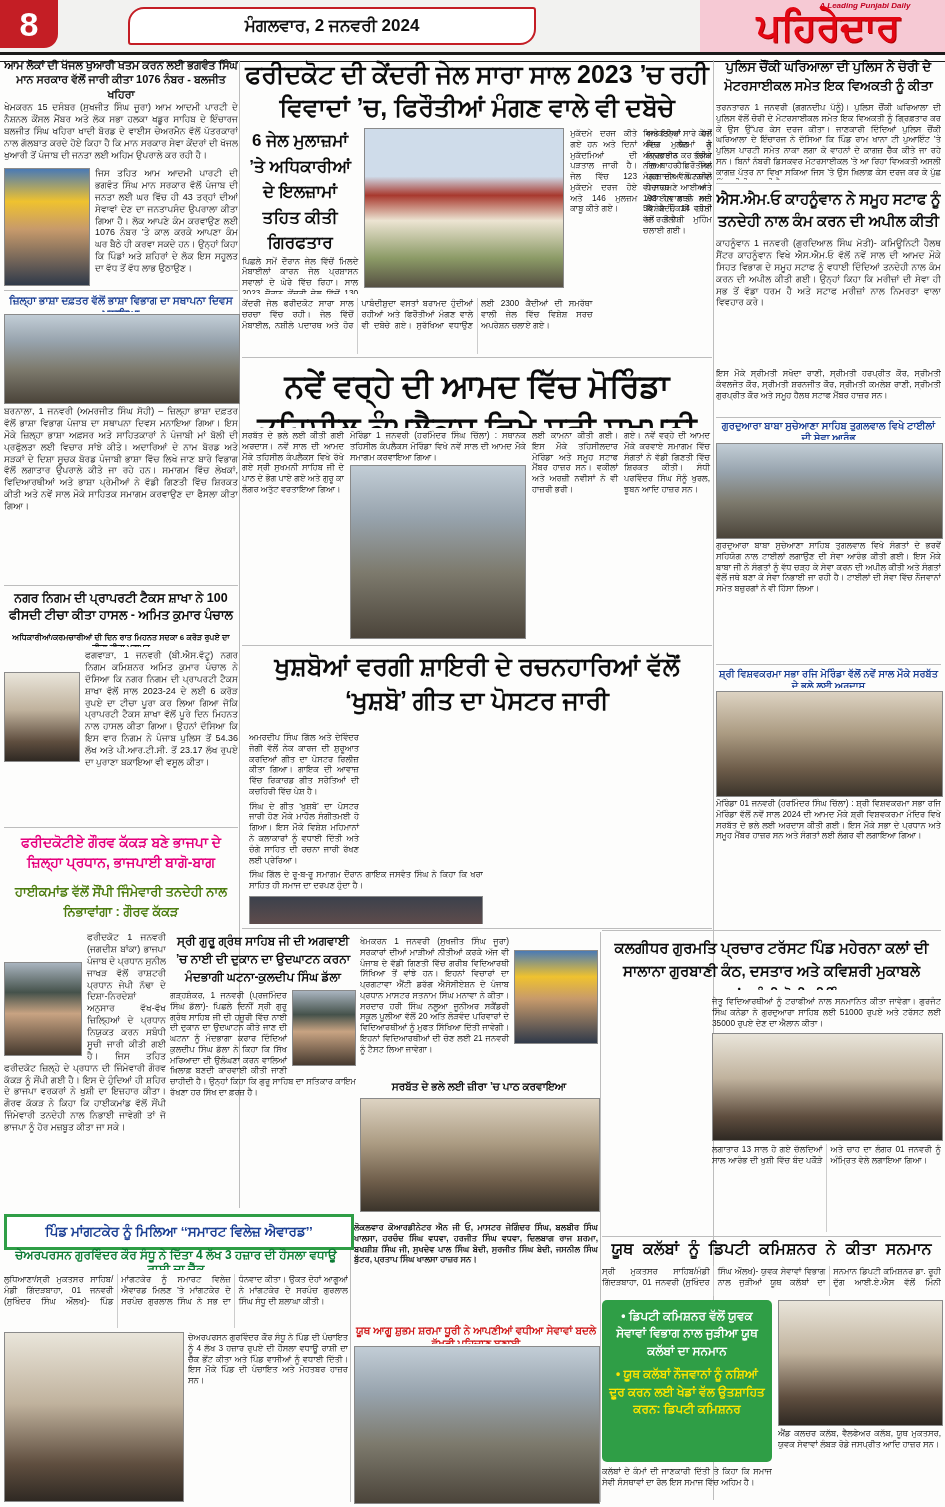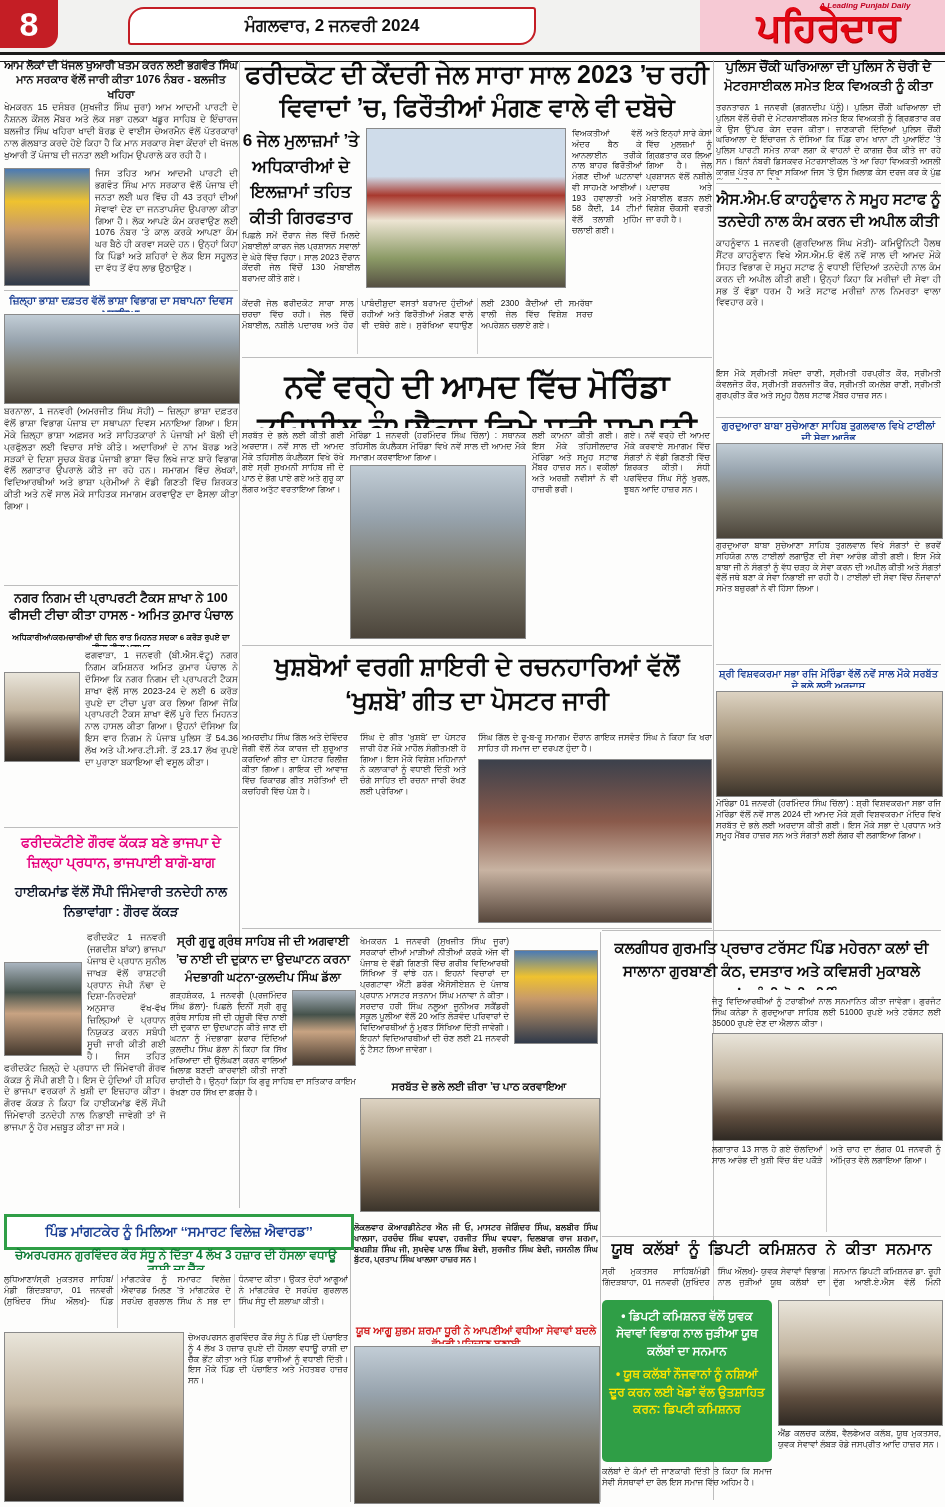--- a/index.html
+++ b/index.html
@@ -19,21 +19,21 @@
   #tagline{left:790px;top:1px;width:150px;height:12px;color:#c00020;font-size:8px;font-style:italic;
            text-align:center;font-weight:bold;}
   #rule{left:0;top:52px;width:945px;height:6px;border-top:3px solid #1a1a1a;border-bottom:1px solid #1a1a1a;}
   
   .body-txt{font-size:9px;line-height:1.32;text-align:justify;}
   .body-sm{font-size:8.3px;line-height:1.3;text-align:justify;}
   .hl{font-weight:bold;text-align:center;}
   .hl-black{color:#0c0c0c;}
   .hl-blue{color:#1b3f94;}
   .hl-pink{color:#e5007d;}
-  .hl-magenta{color:#0f172a;}
+  .hl-magenta{color:#4d7c0f;}
   .hl-green{color:#0b7a33;}
   .hl-red{color:#d01818;}
   .cols2{column-count:2;column-gap:8px;column-rule:1px solid #ccc;}
   .cols3{column-count:3;column-gap:8px;column-rule:1px solid #ccc;}
   .cols4{column-count:4;column-gap:8px;column-rule:1px solid #ccc;}
   
   .ph{border:1px solid #8a8a8a;background:#9aa;}
   .ph-crowd{background:linear-gradient(180deg,#c2cdd6 0%,#97a3ad 30%,#7d7a6d 62%,#4b443a 100%);}
   .ph-building{background:linear-gradient(180deg,#cfdcea 0%,#cfdcea 30%,#a8392e 42%,#ece4d2 58%,#8b9a66 82%,#565043 100%);}
   .ph-portrait-y{background:linear-gradient(180deg,#4a7ab5 0%,#efc22f 28%,#c79a6b 52%,#303a4a 100%);}
@@ -103,38 +103,39 @@
     <div class="body-txt">ਫਰੀਦਕੋਟ 1 ਜਨਵਰੀ (ਜਗਦੀਸ਼ ਬਾਂਕਾ) ਭਾਜਪਾ ਪੰਜਾਬ ਦੇ ਪ੍ਰਧਾਨ ਸੁਨੀਲ ਜਾਖੜ ਵੱਲੋਂ ਰਾਸ਼ਟਰੀ ਪ੍ਰਧਾਨ ਜੇਪੀ ਨੱਢਾ ਦੇ ਦਿਸ਼ਾ-ਨਿਰਦੇਸ਼ਾਂ ਅਨੁਸਾਰ ਵੱਖ-ਵੱਖ ਜ਼ਿਲ੍ਹਿਆਂ ਦੇ ਪ੍ਰਧਾਨ ਨਿਯੁਕਤ ਕਰਨ ਸਬੰਧੀ ਸੂਚੀ ਜਾਰੀ ਕੀਤੀ ਗਈ ਹੈ। ਜਿਸ ਤਹਿਤ ਫਰੀਦਕੋਟ ਜ਼ਿਲ੍ਹੇ ਦੇ ਪ੍ਰਧਾਨ ਦੀ ਜਿੰਮੇਵਾਰੀ ਗੌਰਵ ਕੱਕੜ ਨੂੰ ਸੌਂਪੀ ਗਈ ਹੈ। ਇਸ ਦੇ ਹੁੰਦਿਆਂ ਹੀ ਸ਼ਹਿਰ ਦੇ ਭਾਜਪਾ ਵਰਕਰਾਂ ਨੇ ਖੁਸ਼ੀ ਦਾ ਇਜ਼ਹਾਰ ਕੀਤਾ। ਗੌਰਵ ਕੱਕੜ ਨੇ ਕਿਹਾ ਕਿ ਹਾਈਕਮਾਂਡ ਵੱਲੋਂ ਸੌਂਪੀ ਜਿੰਮੇਵਾਰੀ ਤਨਦੇਹੀ ਨਾਲ ਨਿਭਾਈ ਜਾਵੇਗੀ ਤਾਂ ਜੋ ਭਾਜਪਾ ਨੂੰ ਹੋਰ ਮਜ਼ਬੂਤ ਕੀਤਾ ਜਾ ਸਕੇ।</div>
   </div>
 
   <div class="abs hl hl-black" style="left:242px;top:58px;width:470px;height:64px;font-size:25px;line-height:1.3;">ਫਰੀਦਕੋਟ ਦੀ ਕੇਂਦਰੀ ਜੇਲ ਸਾਰਾ ਸਾਲ 2023 ’ਚ ਰਹੀ ਵਿਵਾਦਾਂ ’ਚ, ਫਿਰੌਤੀਆਂ ਮੰਗਣ ਵਾਲੇ ਵੀ ਦਬੋਚੇ</div>
   <div class="abs" style="left:242px;top:128px;width:470px;height:166px;display:flex;gap:6px;">
     <div style="width:118px;">
       <div class="hl hl-black" style="font-size:17px;line-height:1.5;">6 ਜੇਲ ਮੁਲਾਜ਼ਮਾਂ ’ਤੇ ਅਧਿਕਾਰੀਆਂ ਦੇ ਇਲਜ਼ਾਮਾਂ ਤਹਿਤ ਕੀਤੀ ਗਿਰਫਤਾਰ</div>
       <div class="body-sm" style="margin-top:0;">ਪਿਛਲੇ ਸਮੇਂ ਦੌਰਾਨ ਜੇਲ ਵਿੱਚੋਂ ਮਿਲਦੇ ਮੋਬਾਈਲਾਂ ਕਾਰਨ ਜੇਲ ਪ੍ਰਸ਼ਾਸਨ ਸਵਾਲਾਂ ਦੇ ਘੇਰੇ ਵਿੱਚ ਰਿਹਾ। ਸਾਲ 2023 ਦੌਰਾਨ ਕੇਂਦਰੀ ਜੇਲ ਵਿੱਚੋਂ 130 ਮੋਬਾਈਲ ਬਰਾਮਦ ਕੀਤੇ ਗਏ।</div>
     </div>
     <div class="ph ph-building" style="width:198px;height:158px;flex:none;"></div>
+    <div class="body-sm" style="width:68px;">ਮੁਕੱਦਮੇ ਦਰਜ ਕੀਤੇ ਗਏ ਹਨ ਅਤੇ ਦਿਨਾਂ ਮੁਕੱਦਮਿਆਂ ਦੀ ਪੜਤਾਲ ਜਾਰੀ ਹੈ। ਜੇਲ ਵਿੱਚ 123 ਮੁਕੱਦਮੇ ਦਰਜ ਹੋਏ ਅਤੇ 146 ਮੁਲਜ਼ਮ ਕਾਬੂ ਕੀਤੇ ਗਏ।</div>
     <div class="body-sm" style="width:70px;">ਵਿਅਕਤੀਆਂ ਵੱਲੋਂ ਅੰਦਰ ਬੈਠ ਕੇ ਆਨਲਾਈਨ ਤਰੀਕੇ ਨਾਲ ਬਾਹਰ ਫਿਰੌਤੀਆਂ ਮੰਗਣ ਦੀਆਂ ਘਟਨਾਵਾਂ ਵੀ ਸਾਹਮਣੇ ਆਈਆਂ। 193 ਹਵਾਲਾਤੀ ਅਤੇ 58 ਕੈਦੀ, 14 ਟੀਮਾਂ ਵੱਲੋਂ ਤਲਾਸ਼ੀ ਮੁਹਿੰਮ ਚਲਾਈ ਗਈ।</div>
   </div>
   <div class="abs body-sm cols4" style="left:242px;top:298px;width:470px;height:56px;">ਕੇਂਦਰੀ ਜੇਲ ਫਰੀਦਕੋਟ ਸਾਰਾ ਸਾਲ ਚਰਚਾ ਵਿੱਚ ਰਹੀ। ਜੇਲ ਵਿੱਚੋਂ ਮੋਬਾਈਲ, ਨਸ਼ੀਲੇ ਪਦਾਰਥ ਅਤੇ ਹੋਰ ਪਾਬੰਦੀਸ਼ੁਦਾ ਵਸਤਾਂ ਬਰਾਮਦ ਹੁੰਦੀਆਂ ਰਹੀਆਂ ਅਤੇ ਫਿਰੌਤੀਆਂ ਮੰਗਣ ਵਾਲੇ ਵੀ ਦਬੋਚੇ ਗਏ। ਸੁਰੱਖਿਆ ਵਧਾਉਣ ਲਈ 2300 ਕੈਦੀਆਂ ਦੀ ਸਮਰੱਥਾ ਵਾਲੀ ਜੇਲ ਵਿੱਚ ਵਿਸ਼ੇਸ਼ ਸਰਚ ਅਪਰੇਸ਼ਨ ਚਲਾਏ ਗਏ।</div>
   <div class="abs body-sm" style="left:646px;top:128px;width:66px;height:166px;">ਅਤੇ ਇਨ੍ਹਾਂ ਸਾਰੇ ਕੇਸਾਂ ਵਿੱਚ ਮੁਲਜ਼ਮਾਂ ਨੂੰ ਗ੍ਰਿਫ਼ਤਾਰ ਕਰ ਲਿਆ ਗਿਆ ਹੈ। ਜੇਲ ਪ੍ਰਸ਼ਾਸਨ ਵੱਲੋਂ ਨਸ਼ੀਲੇ ਪਦਾਰਥ ਅਤੇ ਮੋਬਾਈਲ ਫੜਨ ਲਈ ਵਿਸ਼ੇਸ਼ ਚੌਕਸੀ ਵਰਤੀ ਜਾ ਰਹੀ ਹੈ।</div>
 
   <div class="abs hl hl-black" style="left:242px;top:366px;width:470px;height:62px;font-size:32px;line-height:1.3;">ਨਵੇਂ ਵਰ੍ਹੇ ਦੀ ਆਮਦ ਵਿੱਚ ਮੋਰਿੰਡਾ ਤਹਿਸੀਲ ਕੰਪਲੈਕਸ ਵਿਖੇ ਸ੍ਰੀ ਸੁਖਮਨੀ ਸਾਹਿਬ ਜੀ ਦੇ ਪਾਠ ਦੇ ਭੋਗ ਪਾਏ ਗਏ</div>
   <div class="abs" style="left:242px;top:430px;width:470px;height:212px;display:flex;gap:6px;">
     <div class="body-sm" style="width:102px;">ਸਰਬੱਤ ਦੇ ਭਲੇ ਲਈ ਕੀਤੀ ਗਈ ਅਰਦਾਸ। ਨਵੇਂ ਸਾਲ ਦੀ ਆਮਦ ਮੌਕੇ ਤਹਿਸੀਲ ਕੰਪਲੈਕਸ ਵਿਖੇ ਰੱਖੇ ਗਏ ਸ੍ਰੀ ਸੁਖਮਨੀ ਸਾਹਿਬ ਜੀ ਦੇ ਪਾਠ ਦੇ ਭੋਗ ਪਾਏ ਗਏ ਅਤੇ ਗੁਰੂ ਕਾ ਲੰਗਰ ਅਤੁੱਟ ਵਰਤਾਇਆ ਗਿਆ।</div>
     <div style="width:176px;flex:none;">
       <div class="body-sm" style="height:32px;overflow:hidden;">ਮੋਰਿੰਡਾ 1 ਜਨਵਰੀ (ਹਰਮਿੰਦਰ ਸਿੰਘ ਚਿੱਲਾ) : ਸਥਾਨਕ ਤਹਿਸੀਲ ਕੰਪਲੈਕਸ ਮੋਰਿੰਡਾ ਵਿਖੇ ਨਵੇਂ ਸਾਲ ਦੀ ਆਮਦ ਮੌਕੇ ਸਮਾਗਮ ਕਰਵਾਇਆ ਗਿਆ।</div>
       <div class="ph ph-crowd" style="width:174px;height:172px;margin-top:3px;"></div>
     </div>
     <div class="body-sm" style="width:86px;">ਲਈ ਕਾਮਨਾ ਕੀਤੀ ਗਈ। ਇਸ ਮੌਕੇ ਤਹਿਸੀਲਦਾਰ ਮੋਰਿੰਡਾ ਅਤੇ ਸਮੂਹ ਸਟਾਫ ਮੈਂਬਰ ਹਾਜ਼ਰ ਸਨ। ਵਕੀਲਾਂ ਅਤੇ ਅਰਜ਼ੀ ਨਵੀਸਾਂ ਨੇ ਵੀ ਹਾਜ਼ਰੀ ਭਰੀ।</div>
     <div class="body-sm" style="width:86px;">ਗਏ। ਨਵੇਂ ਵਰ੍ਹੇ ਦੀ ਆਮਦ ਮੌਕੇ ਕਰਵਾਏ ਸਮਾਗਮ ਵਿੱਚ ਸੰਗਤਾਂ ਨੇ ਵੱਡੀ ਗਿਣਤੀ ਵਿੱਚ ਸ਼ਿਰਕਤ ਕੀਤੀ। ਸੰਧੀ ਪਰਵਿੰਦਰ ਸਿੰਘ ਸੋਨੂੰ ਖੁਰਲ, ਝੂਬਨ ਆਦਿ ਹਾਜ਼ਰ ਸਨ।</div>
   </div>
 
   <div class="abs hl hl-black" style="left:242px;top:650px;width:470px;height:76px;font-size:25px;line-height:1.35;">ਖੁਸ਼ਬੋਆਂ ਵਰਗੀ ਸ਼ਾਇਰੀ ਦੇ ਰਚਨਹਾਰਿਆਂ ਵੱਲੋਂ ‘ਖੁਸ਼ਬੋ’ ਗੀਤ ਦਾ ਪੋਸਟਰ ਜਾਰੀ</div>
-  <div class="abs" style="left:242px;top:732px;width:470px;height:192px;display:flex;gap:12px;">
+  <div class="abs" style="left:249px;top:732px;width:470px;height:192px;display:flex;gap:4px;flex-direction:column;">
     <div class="body-sm" style="width:110px;">ਅਮਰਦੀਪ ਸਿੰਘ ਗਿੱਲ ਅਤੇ ਦੇਵਿੰਦਰ ਜੋਗੀ ਵੱਲੋਂ ਨੇਕ ਕਾਰਜ ਦੀ ਸ਼ੁਰੂਆਤ ਕਰਦਿਆਂ ਗੀਤ ਦਾ ਪੋਸਟਰ ਰਿਲੀਜ਼ ਕੀਤਾ ਗਿਆ। ਗਾਇਕ ਦੀ ਆਵਾਜ਼ ਵਿੱਚ ਰਿਕਾਰਡ ਗੀਤ ਸਰੋਤਿਆਂ ਦੀ ਕਚਹਿਰੀ ਵਿੱਚ ਪੇਸ਼ ਹੈ।</div>
     <div class="body-sm" style="width:110px;">ਸਿੰਘ ਦੇ ਗੀਤ ‘ਖੁਸ਼ਬੋ’ ਦਾ ਪੋਸਟਰ ਜਾਰੀ ਹੋਣ ਮੌਕੇ ਮਾਹੌਲ ਸੰਗੀਤਮਈ ਹੋ ਗਿਆ। ਇਸ ਮੌਕੇ ਵਿਸ਼ੇਸ਼ ਮਹਿਮਾਨਾਂ ਨੇ ਕਲਾਕਾਰਾਂ ਨੂੰ ਵਧਾਈ ਦਿੱਤੀ ਅਤੇ ਚੰਗੇ ਸਾਹਿਤ ਦੀ ਰਚਨਾ ਜਾਰੀ ਰੱਖਣ ਲਈ ਪ੍ਰੇਰਿਆ।</div>
     <div style="width:234px;flex:none;">
       <div class="body-sm" style="height:24px;overflow:hidden;">ਸਿੰਘ ਗਿੱਲ ਦੇ ਰੂ-ਬ-ਰੂ ਸਮਾਗਮ ਦੌਰਾਨ ਗਾਇਕ ਜਸਵੰਤ ਸਿੰਘ ਨੇ ਕਿਹਾ ਕਿ ਖਰਾ ਸਾਹਿਤ ਹੀ ਸਮਾਜ ਦਾ ਦਰਪਣ ਹੁੰਦਾ ਹੈ।</div>
       <div class="ph ph-stage" style="width:232px;height:162px;margin-top:3px;"></div>
     </div>
   </div>
 
   <div class="abs" style="left:170px;top:932px;width:186px;height:276px;">
     <div class="hl hl-black" style="font-size:12px;line-height:1.5;">ਸ੍ਰੀ ਗੁਰੂ ਗ੍ਰੰਥ ਸਾਹਿਬ ਜੀ ਦੀ ਅਗਵਾਈ ’ਚ ਨਾਈ ਦੀ ਦੁਕਾਨ ਦਾ ਉਦਘਾਟਨ ਕਰਨਾ ਮੰਦਭਾਗੀ ਘਟਨਾ-ਕੁਲਦੀਪ ਸਿੰਘ ਡੱਲਾ</div>

